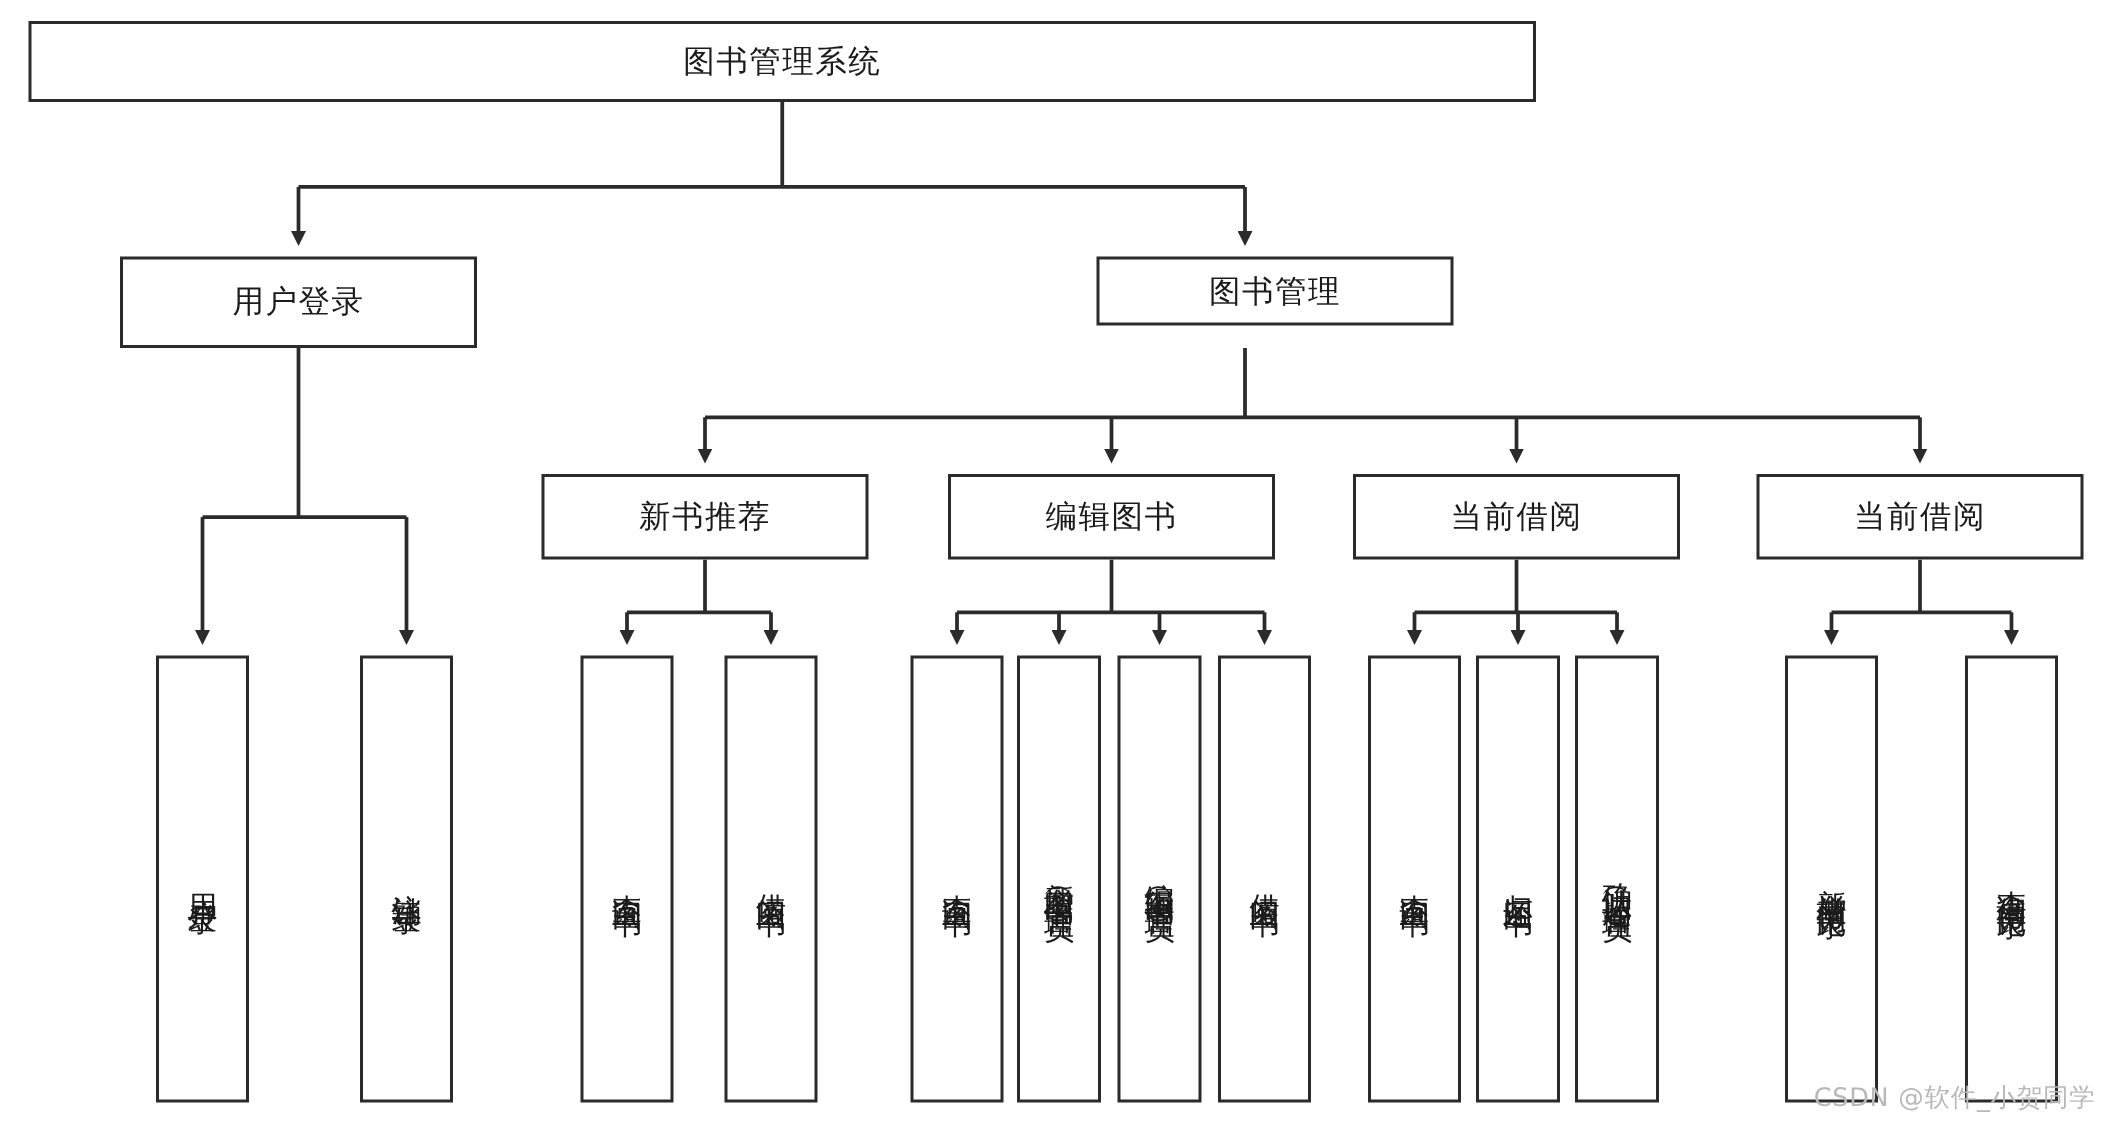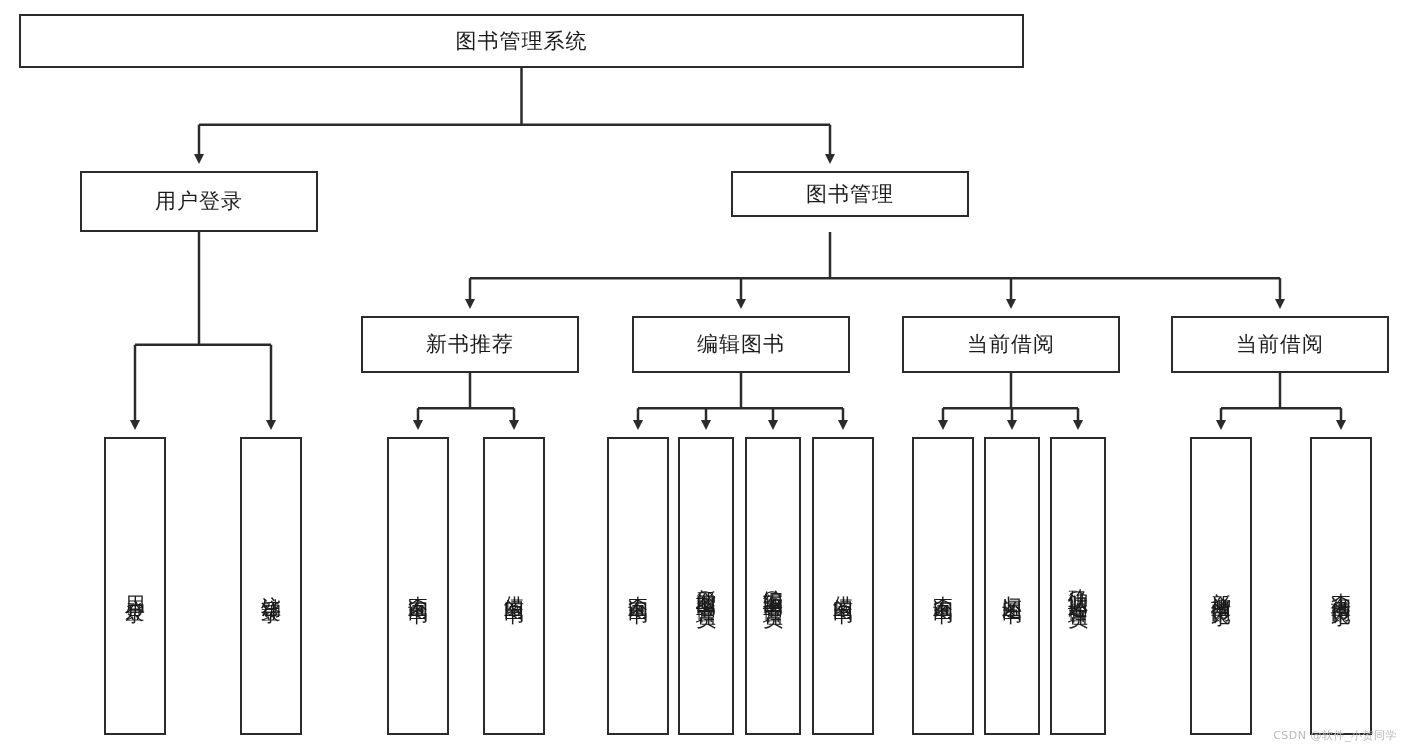--- a/index.html
+++ b/index.html
@@ -53,21 +53,21 @@
     font-size: 20px;
     line-height: 1.35;
     letter-spacing: 3px;
     white-space: normal;
     max-height: 270px;
   }
   .watermark {
     position: absolute;
     right: 8px;
     bottom: 4px;
-    font-size: 11px;
+    font-size: 17px;
     color: #b9b9b9;
     letter-spacing: 0.5px;
     white-space: nowrap;
   }
 </style>
 </head>
 <body>
 
 <div id="canvas">
 

